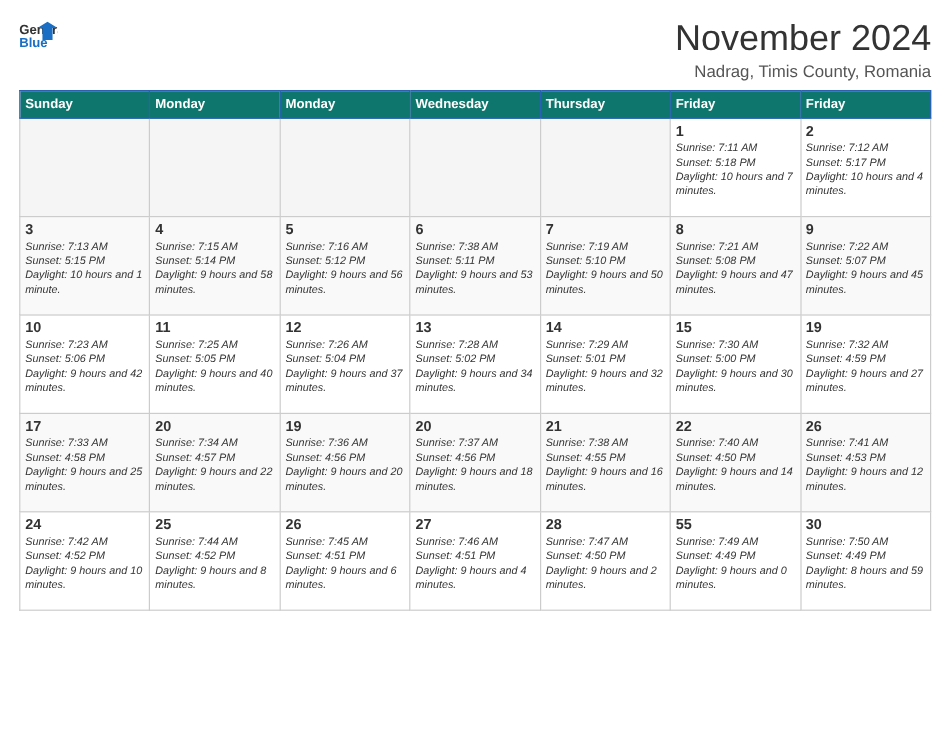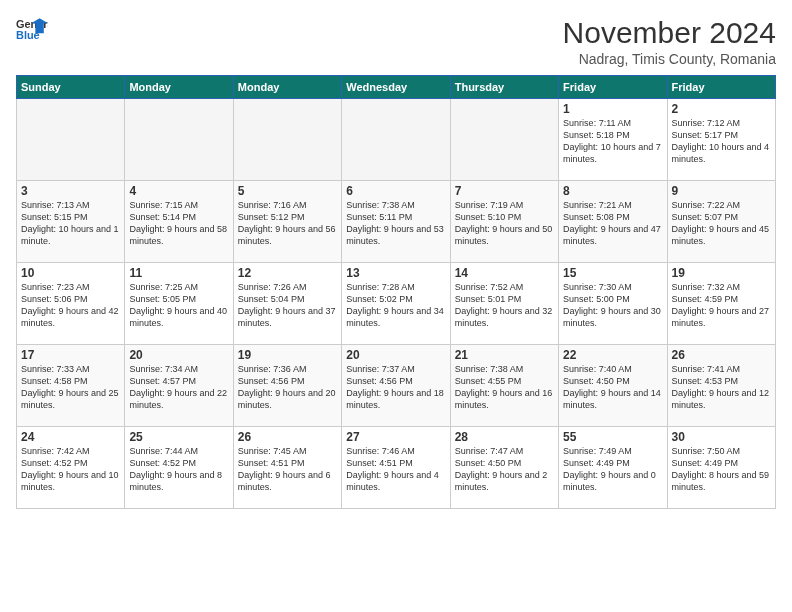--- a/index.html
+++ b/index.html
@@ -76,20 +76,21 @@
     .day-num {
       font-size: 12px;
       font-weight: bold;
       display: block;
       margin-bottom: 1px;
     }
     .day-info {
       font-size: 9px;
       line-height: 1.35;
       color: #333;
+      font-style: italic;
     }
   </style>
 </head>
 <body>
 
 <div class="container">
   <div class="header-row">
     <div class="logo">
       <svg class="logo-icon" viewBox="0 0 38 32">
         <text x="0" y="14" font-size="13" font-weight="bold" fill="#333">General</text>
@@ -213,21 +214,21 @@
           </td>
           <td>
             <span class="day-num">13</span>
             <div class="day-info">Sunrise: 7:28 AM
 Sunset: 5:02 PM
 Daylight: 9 hours
 and 34 minutes.</div>
           </td>
           <td>
             <span class="day-num">14</span>
-            <div class="day-info">Sunrise: 7:52 AM
+            <div class="day-info">Sunrise: 7:29 AM
 Sunset: 5:01 PM
 Daylight: 9 hours
 and 32 minutes.</div>
           </td>
           <td>
             <span class="day-num">15</span>
             <div class="day-info">Sunrise: 7:30 AM
 Sunset: 5:00 PM
 Daylight: 9 hours
 and 30 minutes.</div>

